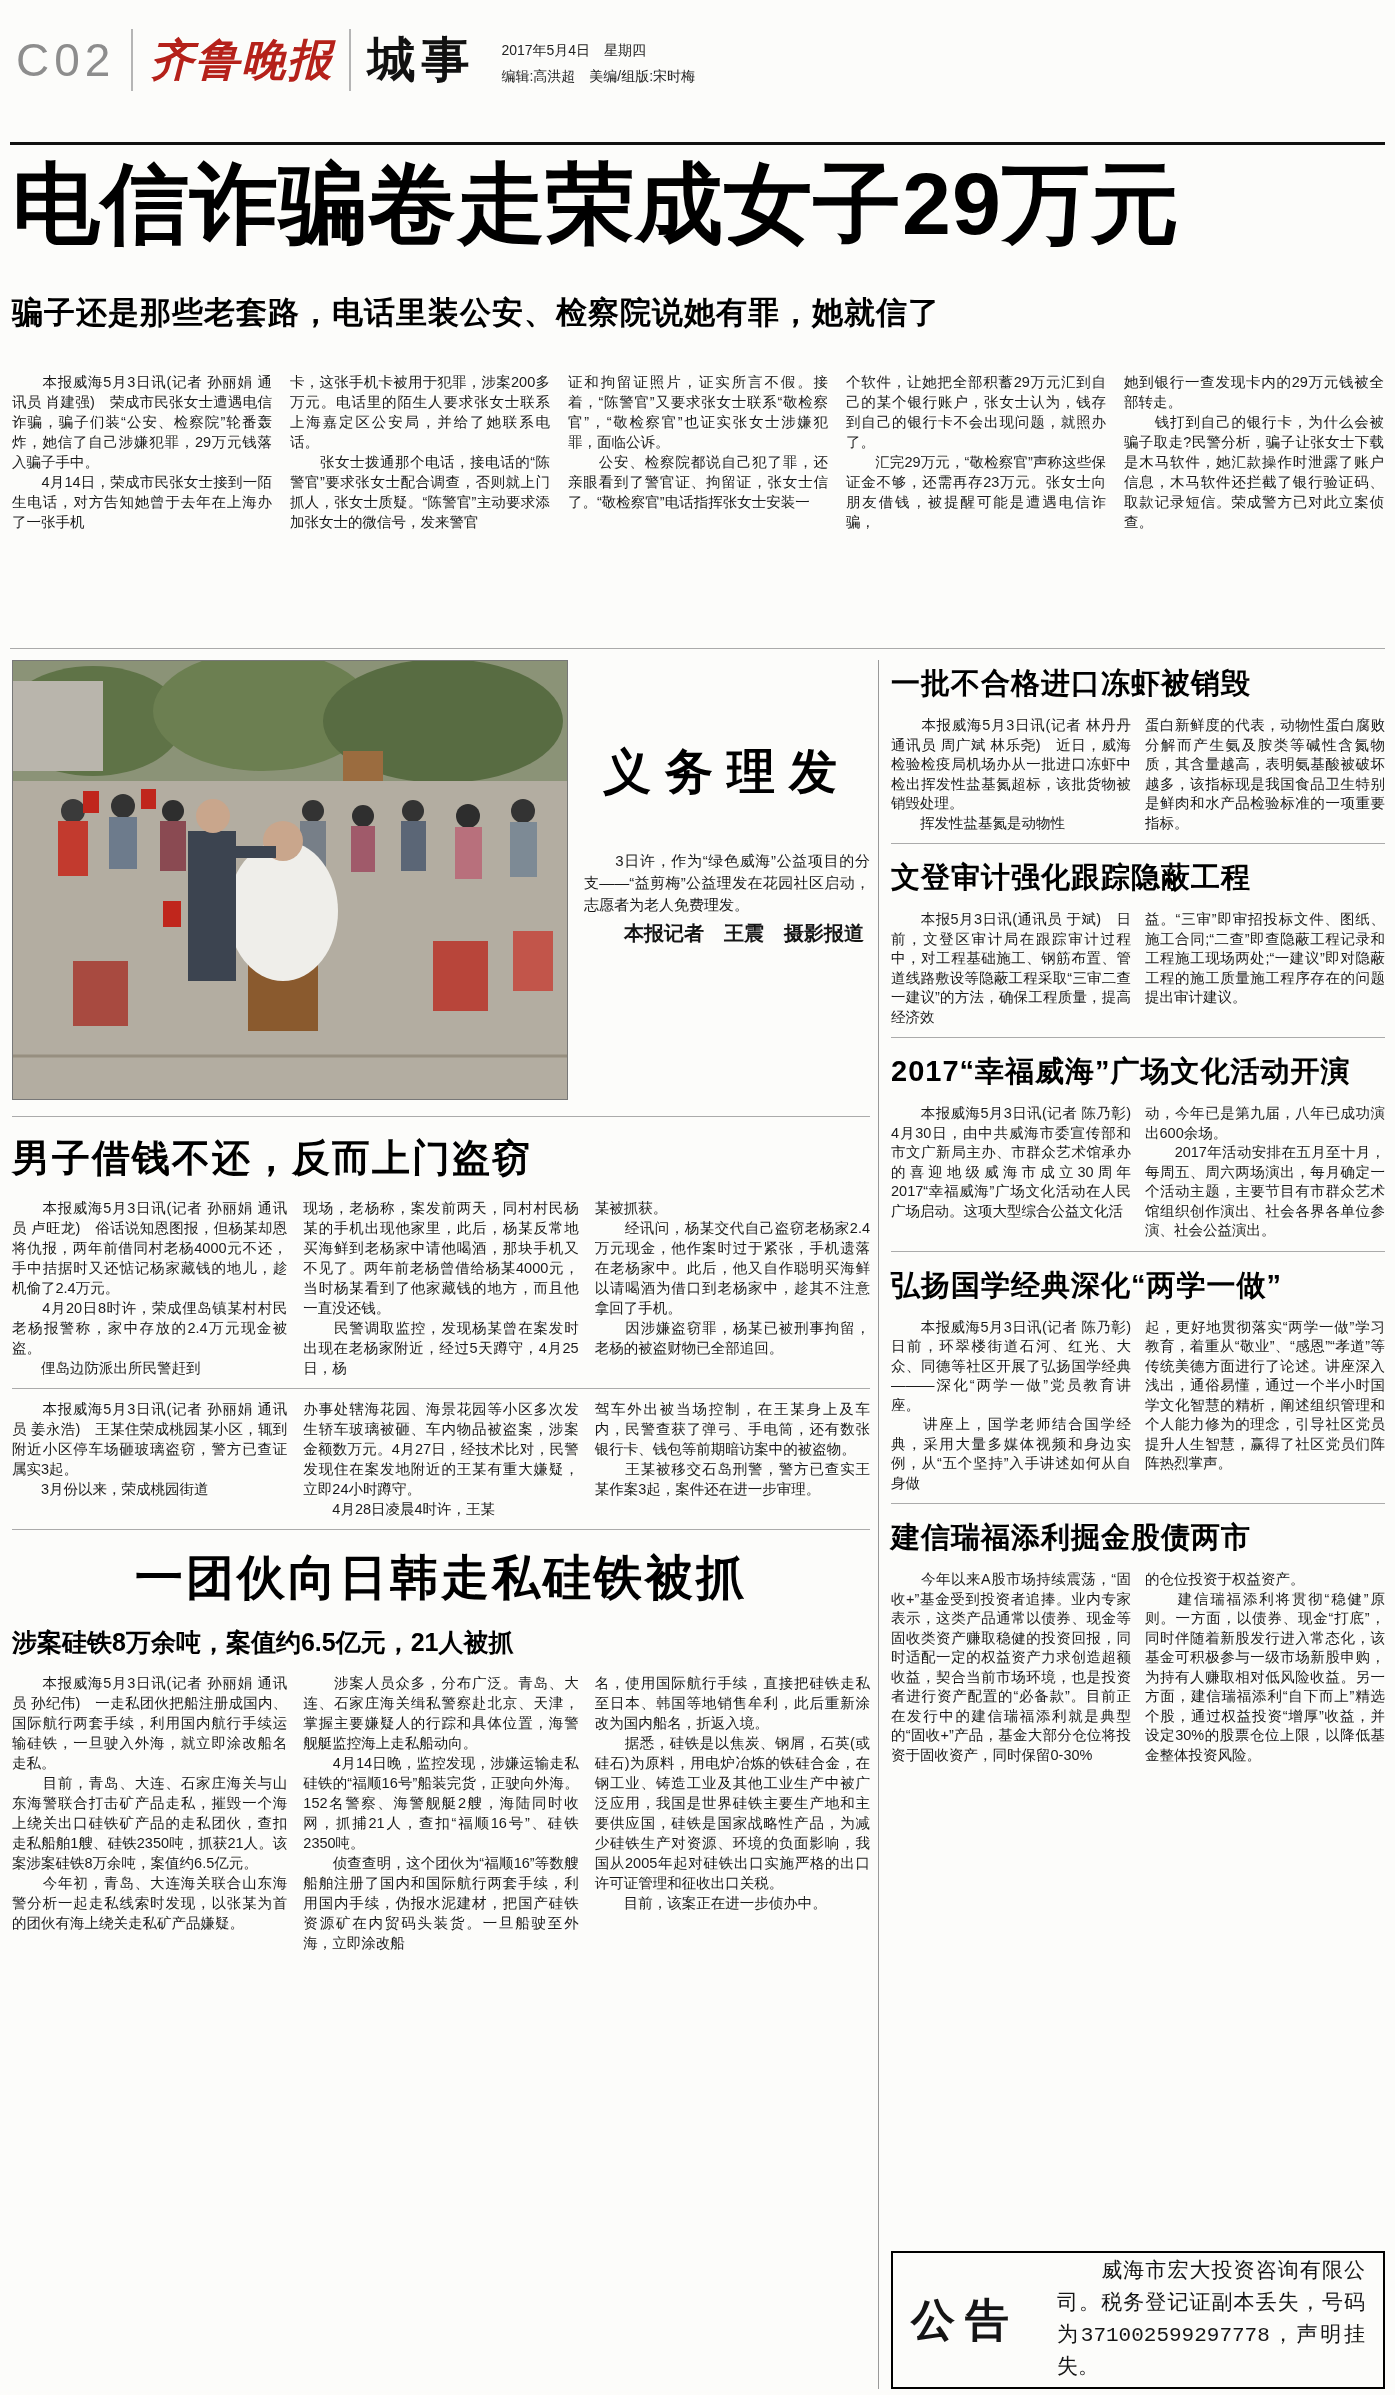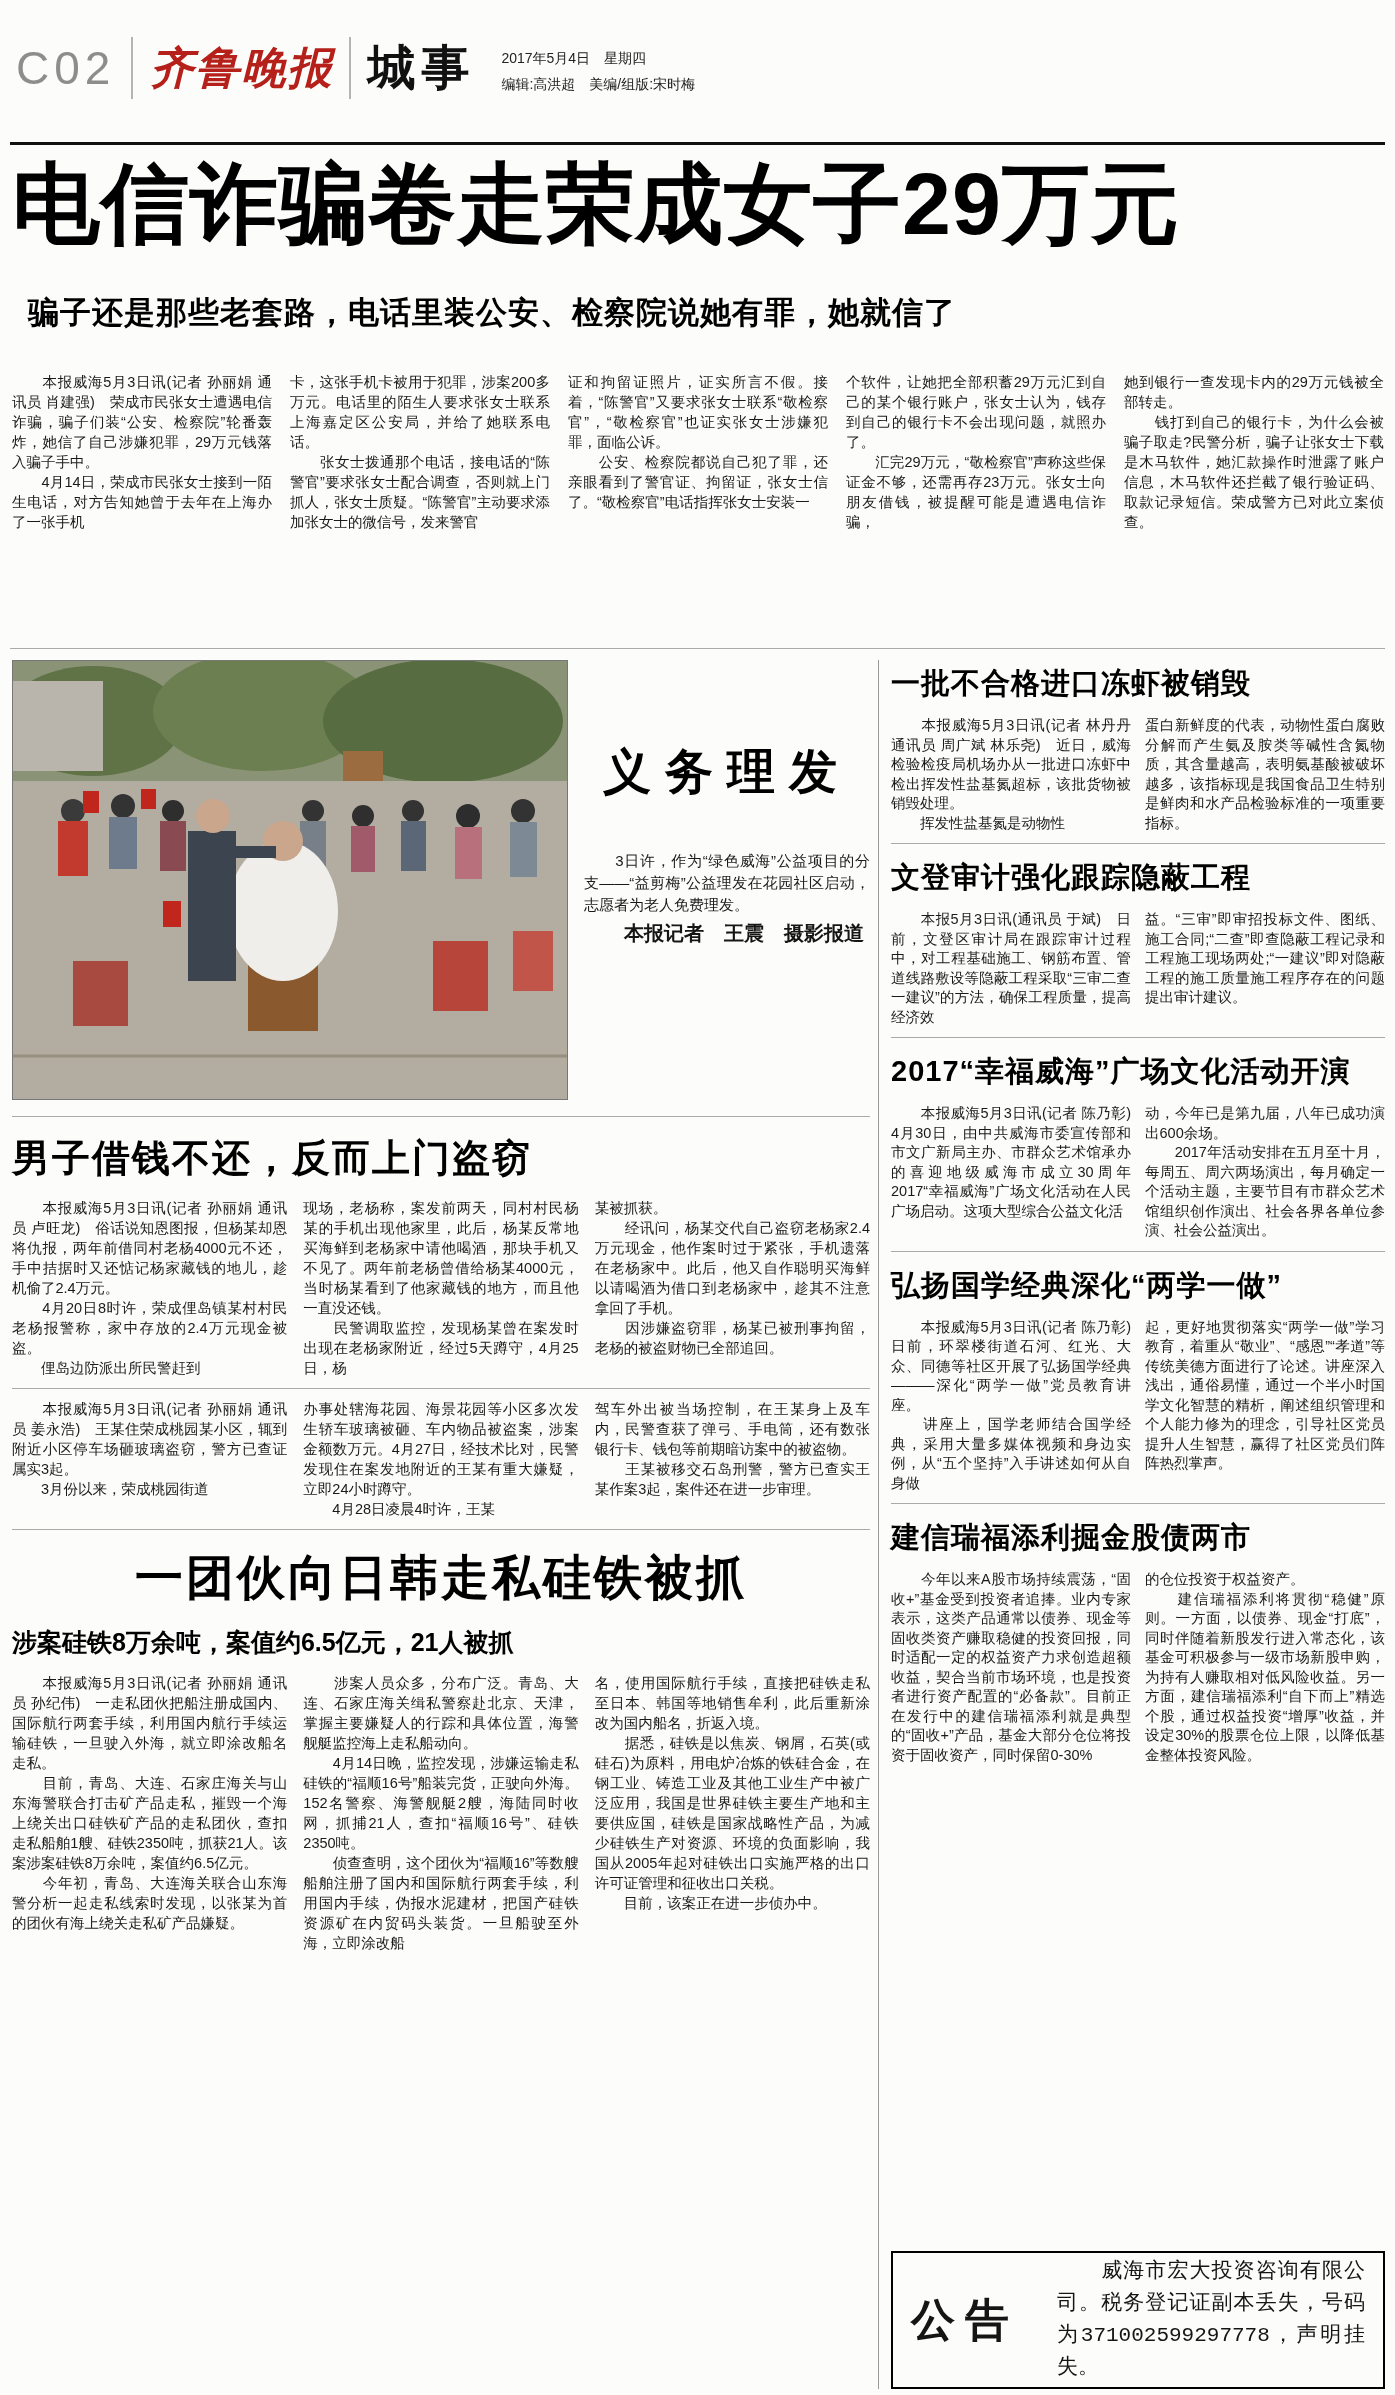--- a/index.html
+++ b/index.html
@@ -2,30 +2,30 @@
 <html><head>
 <meta charset="utf-8">
 <style>
   html,body{margin:0;padding:0;background:#e8e8e4;}
   .page{
     position:relative;width:1395px;height:2395px;margin:0 auto;
     background:#fcfcfa;color:#151515;overflow:hidden;
     font-family:"Liberation Sans","DejaVu Sans",sans-serif;
   }
   
-  .masthead{position:absolute;top:9px;left:16px;right:16px;height:118px;display:flex;align-items:center;}
+  .masthead{position:absolute;top:1px;left:16px;right:16px;height:118px;display:flex;align-items:center;}
   .pageno{font-size:46px;color:#8d8d8d;letter-spacing:5px;font-weight:400;}
   .vline{width:2px;height:62px;background:#b5b5b5;margin:0 16px;}
   .brand{font-family:"DejaVu Serif","Liberation Serif",serif;font-size:44px;font-weight:bold;font-style:italic;color:#b5211a;letter-spacing:2px;}
   .sectionname{font-size:48px;font-weight:900;color:#111;letter-spacing:6px;}
   .meta{margin-left:26px;font-size:14px;color:#222;line-height:26px;padding-top:6px;}
   .toprule{position:absolute;top:142px;left:10px;right:10px;height:3px;background:#111;}
   
   .lead-hl{position:absolute;top:152px;left:12px;right:12px;margin:0;font-size:88px;line-height:104px;font-weight:900;letter-spacing:1px;white-space:nowrap;color:#000;}
-  .lead-sub{position:absolute;top:292px;left:28px;margin:0;font-size:31px;font-weight:bold;letter-spacing:1px;color:#000;}
+  .lead-sub{position:absolute;top:292px;left:12px;margin:0;font-size:31px;font-weight:bold;letter-spacing:1px;color:#000;}
   .lead-body{position:absolute;top:372px;left:12px;width:1372px;display:flex;gap:18px;}
   .bodytext{font-size:14.5px;line-height:20px;text-align:justify;white-space:pre-wrap;color:#1a1a1a;}
   .lead-body .col{flex:1;}
   .midrule{position:absolute;top:648px;left:10px;right:10px;height:1px;background:#aaa;}
   
   .main{position:absolute;top:660px;left:12px;right:10px;bottom:6px;display:flex;}
   .leftzone{width:858px;display:flex;flex-direction:column;}
   .vdivider{width:1px;background:#999;margin:0 12px 0 8px;}
   .sidebar{flex:1;display:flex;flex-direction:column;}
   .hrule{height:1px;background:#aaa;margin:10px 0;}

